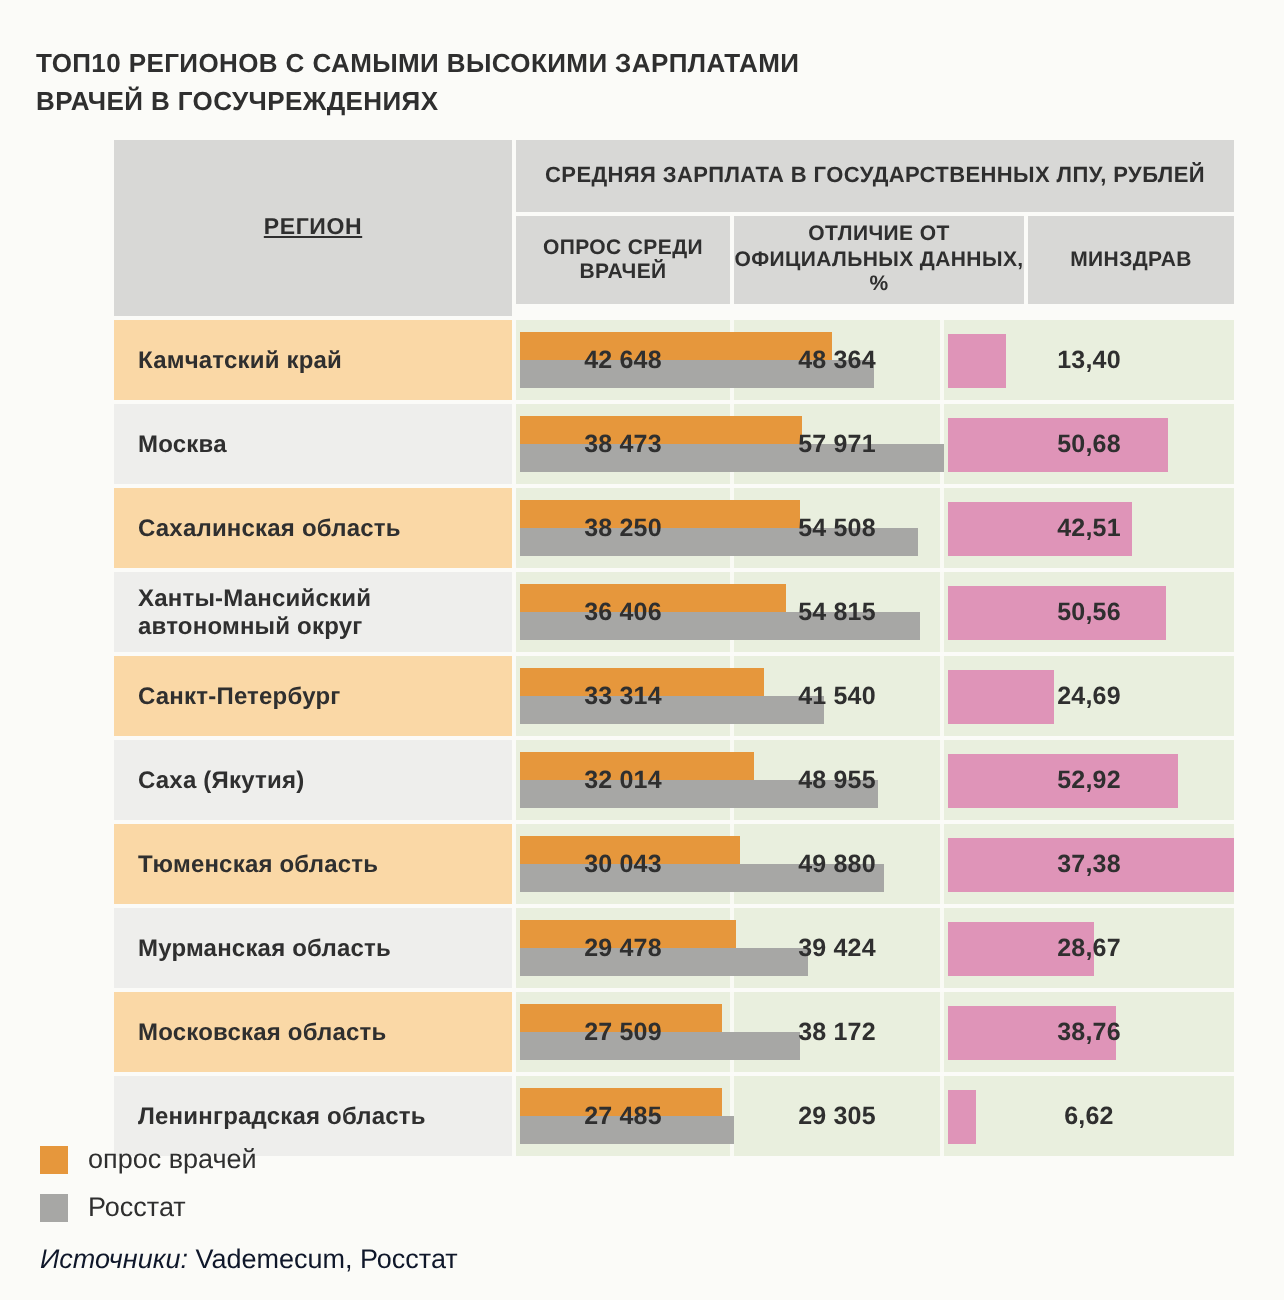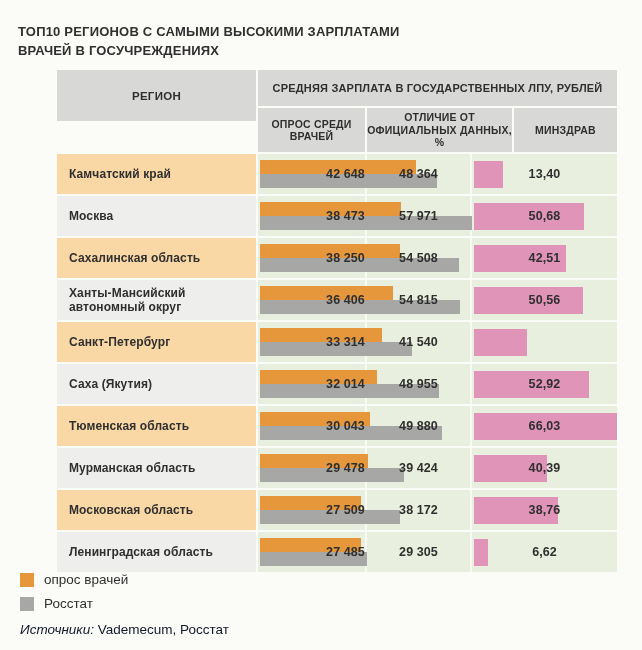--- a/index.html
+++ b/index.html
@@ -16,23 +16,23 @@
     position: absolute; left: 18px; top: 22px;
     font-size: 13px; font-weight: bold; line-height: 19px;
     letter-spacing: 0.2px; color: var(--text, #2f2f2f);
   }
   .table {
     position: absolute; left: 57px; top: 70px; width: 560px;
   }
   
   .thead { display: flex; gap: 2px; }
   .region-head {
-    width: 199px; height: 51px; background: var(--header_bg, #d8d8d6);
+    width: 199px; height: 88px; background: var(--header_bg, #d8d8d6);
     display: flex; align-items: center; justify-content: center;
-    font-size: 11.5px; font-weight: bold; letter-spacing: 0.3px;
+    font-size: 11.5px; font-weight: bold; letter-spacing: 0.3px; text-decoration: underline;
   }
   .head-right { width: 359px; display: flex; flex-direction: column; gap: 2px; }
   .group-head {
     height: 36px; background: var(--header_bg, #d8d8d6);
     display: flex; align-items: center; justify-content: center;
     font-size: 11px; font-weight: bold; letter-spacing: 0.2px;
   }
   .sub-heads { display: flex; gap: 2px; height: 44px; }
   .sub-head {
     background: var(--header_bg, #d8d8d6);
@@ -61,21 +61,21 @@
   .colsep.s2 { left: 212px; }
   .bar { position: absolute; }
   .bar.orange { left: 2px; top: 6px;  height: 14px; background: var(--orange, #e6973c); z-index: 2; }
   .bar.gray   { left: 2px; top: 20px; height: 14px; background: var(--gray_bar, #a7a7a5); z-index: 1; }
   .bar.pink   { left: 216px; top: 7px; height: 27px; background: var(--pink, #df94b8); z-index: 1; }
   .num {
     position: absolute; top: 0; height: 40px; line-height: 40px;
     text-align: center; font-size: 12.5px; font-weight: bold; z-index: 3;
     letter-spacing: 0.1px;
   }
-  .num.survey   { left: 0;     width: 107px; margin-left: 34px; }
+  .num.survey   { left: 0;     width: 107px; }
   .num.minzdrav { left: 109px; width: 103px; }
   .num.diff     { left: 214px; width: 145px; }
   
   .legend { position: absolute; left: 20px; top: 572px; }
   .legend-item { display: flex; align-items: center; margin-bottom: 9px; }
   .swatch { width: 14px; height: 14px; margin-right: 10px; }
   .swatch.orange { background: var(--orange, #e6973c); }
   .swatch.gray   { background: var(--gray_bar, #a7a7a5); }
   .legend-label { font-size: 13.5px; }
   .source { position: absolute; left: 20px; top: 622px; font-size: 13.5px; color: #0f172a; }
@@ -161,20 +161,21 @@
   <div class="row peach">
     <div class="region-cell">Санкт-Петербург</div>
     <div class="barzone">
       <div class="colsep s1"></div>
       <div class="colsep s2"></div>
       <div class="bar orange" style="width: 122px;"></div>
       <div class="bar gray" style="width: 152px;"></div>
       <div class="bar pink" style="width: 53px;"></div>
       <div class="num survey">33 314</div>
       <div class="num minzdrav">41 540</div>
+      <div class="num diff">24,69</div>
     </div>
   </div>
 
   <div class="row alt">
     <div class="region-cell">Саха (Якутия)</div>
     <div class="barzone">
       <div class="colsep s1"></div>
       <div class="colsep s2"></div>
       <div class="bar orange" style="width: 117px;"></div>
       <div class="bar gray" style="width: 179px;"></div>
@@ -188,35 +189,35 @@
   <div class="row peach">
     <div class="region-cell">Тюменская область</div>
     <div class="barzone">
       <div class="colsep s1"></div>
       <div class="colsep s2"></div>
       <div class="bar orange" style="width: 110px;"></div>
       <div class="bar gray" style="width: 182px;"></div>
       <div class="bar pink" style="width: 143px;"></div>
       <div class="num survey">30 043</div>
       <div class="num minzdrav">49 880</div>
-      <div class="num diff">66,03</div>
+      <div class="num diff">37,38</div>
     </div>
   </div>
 
   <div class="row alt">
     <div class="region-cell">Мурманская область</div>
     <div class="barzone">
       <div class="colsep s1"></div>
       <div class="colsep s2"></div>
       <div class="bar orange" style="width: 108px;"></div>
       <div class="bar gray" style="width: 144px;"></div>
       <div class="bar pink" style="width: 73px;"></div>
       <div class="num survey">29 478</div>
       <div class="num minzdrav">39 424</div>
-      <div class="num diff">40,39</div>
+      <div class="num diff">28,67</div>
     </div>
   </div>
 
   <div class="row peach">
     <div class="region-cell">Московская область</div>
     <div class="barzone">
       <div class="colsep s1"></div>
       <div class="colsep s2"></div>
       <div class="bar orange" style="width: 101px;"></div>
       <div class="bar gray" style="width: 140px;"></div>

